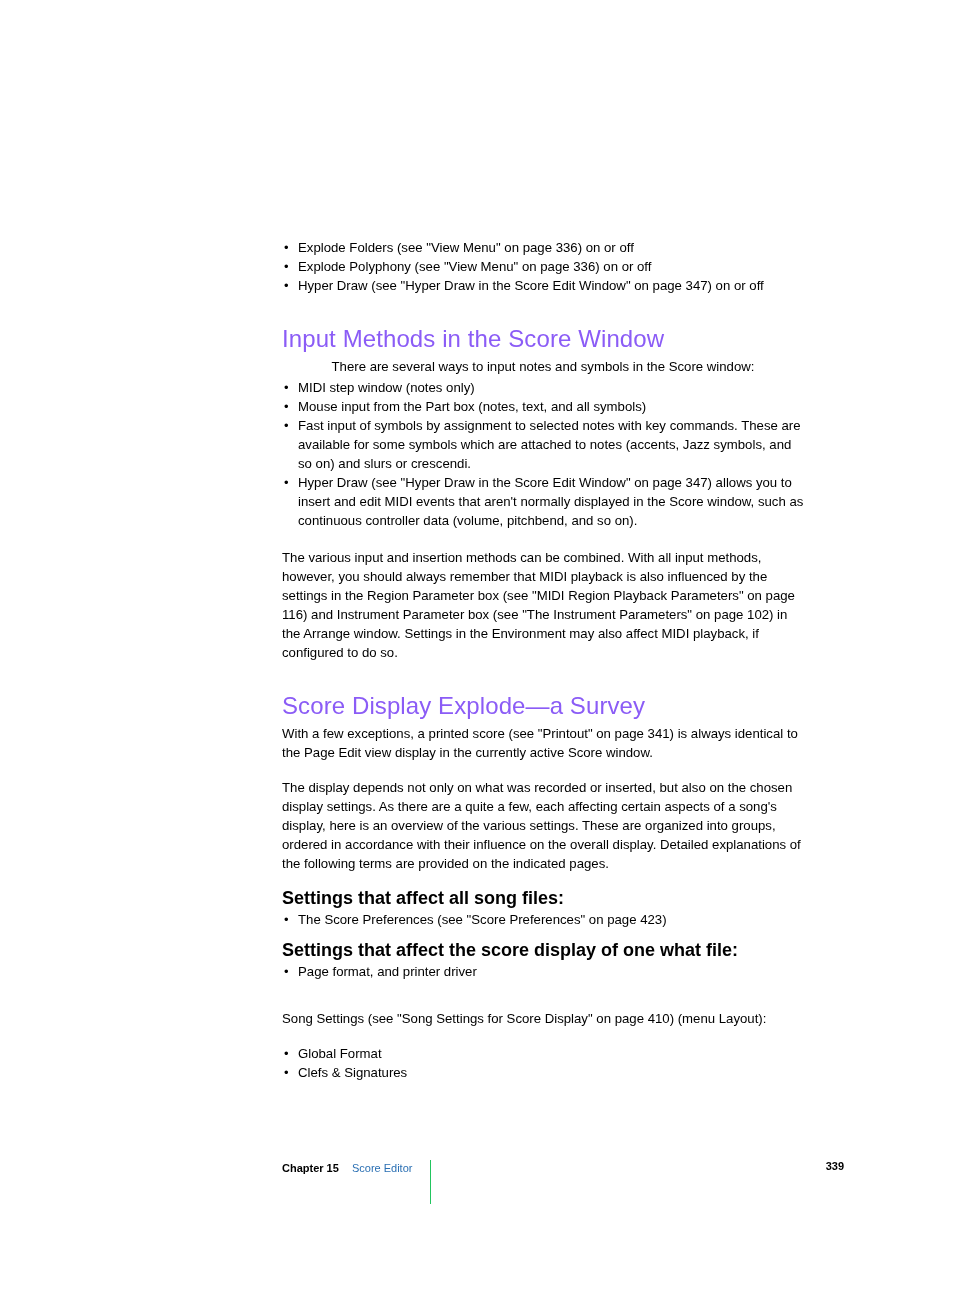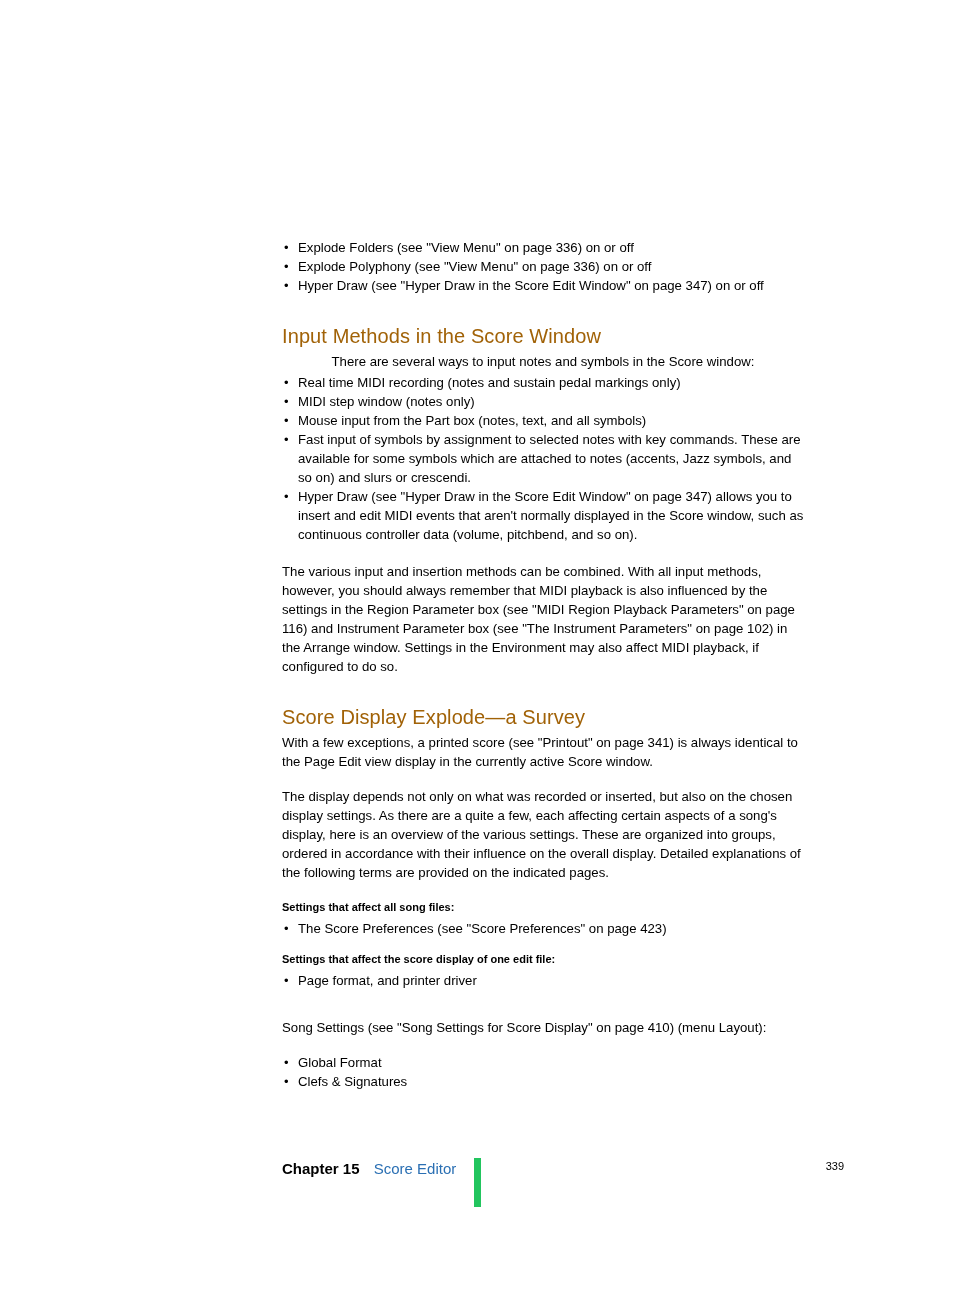--- a/index.html
+++ b/index.html
@@ -31,106 +31,105 @@
   }
   ul.bullets li::before {
     content: "•";
     position: absolute;
     left: 2px;
     top: 0;
     font-size: 13px;
     color: #000;
   }
   h2.section-heading {
-    font-size: 20px;
+    font-size: 24px;
     font-weight: 400;
-    color: #a16207;
+    color: #8b5cf6;
     margin: 30px 0 4px 0;
     letter-spacing: 0.1px;
   }
   p.body {
     font-size: 13.2px;
     line-height: 19px;
     margin: 0 0 16px 0;
   }
   p.body.tight {
     margin-bottom: 2px;
     text-align: center;
   }
   .bold-run {
     font-weight: 600;
-    font-size: 11px;
+    font-size: 18px;
     line-height: 19px;
     margin: 8px 0 2px 0;
   }
   .footer {
     position: absolute;
     bottom: 120px;
     left: 282px;
     right: 110px;
     height: 30px;
   }
   .footer-left {
-    border-right: 7px solid #22c55e;
+    border-right: 1px solid #22c55e;
     padding-right: 18px;
     display: inline-block;
-    font-size: 15px;
+    font-size: 11px;
     padding-bottom: 30px;
     padding-top: 2px;
   }
   .chapter-label {
     font-weight: 600;
     color: #000;
   }
   .chapter-name {
     color: #2A6FB3;
     margin-left: 10px;
   }
   .page-number {
     position: absolute;
     right: 0;
     top: 2px;
     font-size: 11px;
-    font-weight: 400;
+    font-weight: 700;
     color: #000;
   }
   .nobottom { margin-bottom: 2px; }
 </style>
 </head>
 <body>
 
 <div class="page">
 
   <ul class="bullets">
     <li>Explode Folders (see "View Menu" on page 336) on or off</li>
     <li>Explode Polyphony (see "View Menu" on page 336) on or off</li>
     <li>Hyper Draw (see "Hyper Draw in the Score Edit Window" on page 347) on or off</li>
   </ul>
 
   <h2 class="section-heading">Input Methods in the Score Window</h2>
   <p class="body tight">There are several ways to input notes and symbols in the Score window:</p>
   <ul class="bullets">
-    <li>Real time MIDI recording (notes and sustain pedal markings only)</li>
     <li>MIDI step window (notes only)</li>
     <li>Mouse input from the Part box (notes, text, and all symbols)</li>
     <li>Fast input of symbols by assignment to selected notes with key commands. These are available for some symbols which are attached to notes (accents, Jazz symbols, and so on) and slurs or crescendi.</li>
     <li>Hyper Draw (see "Hyper Draw in the Score Edit Window" on page 347) allows you to insert and edit MIDI events that aren't normally displayed in the Score window, such as continuous controller data (volume, pitchbend, and so on).</li>
   </ul>
   <p class="body">The various input and insertion methods can be combined. With all input methods, however, you should always remember that MIDI playback is also influenced by the settings in the Region Parameter box (see "MIDI Region Playback Parameters" on page 116) and Instrument Parameter box (see "The Instrument Parameters" on page 102) in the Arrange window. Settings in the Environment may also affect MIDI playback, if configured to do so.</p>
 
   <h2 class="section-heading">Score Display Explode—a Survey</h2>
   <p class="body">With a few exceptions, a printed score (see "Printout" on page 341) is always identical to the Page Edit view display in the currently active Score window.</p>
   <p class="body">The display depends not only on what was recorded or inserted, but also on the chosen display settings. As there are a quite a few, each affecting certain aspects of a song's display, here is an overview of the various settings. These are organized into groups, ordered in accordance with their influence on the overall display. Detailed explanations of the following terms are provided on the indicated pages.</p>
 
   <div class="bold-run">Settings that affect all song files:</div>
   <ul class="bullets" style="margin-bottom:12px;">
     <li>The Score Preferences (see "Score Preferences" on page 423)</li>
   </ul>
 
-  <div class="bold-run">Settings that affect the score display of one edit file:</div>
+  <div class="bold-run">Settings that affect the score display of one what file:</div>
   <ul class="bullets" style="margin-bottom:28px;">
     <li>Page format, and printer driver</li>
   </ul>
 
   <p class="body nobottom">Song Settings (see "Song Settings for Score Display" on page 410) (menu Layout):</p>
   <ul class="bullets">
     <li>Global Format</li>
     <li>Clefs &amp; Signatures</li>
   </ul>
 

